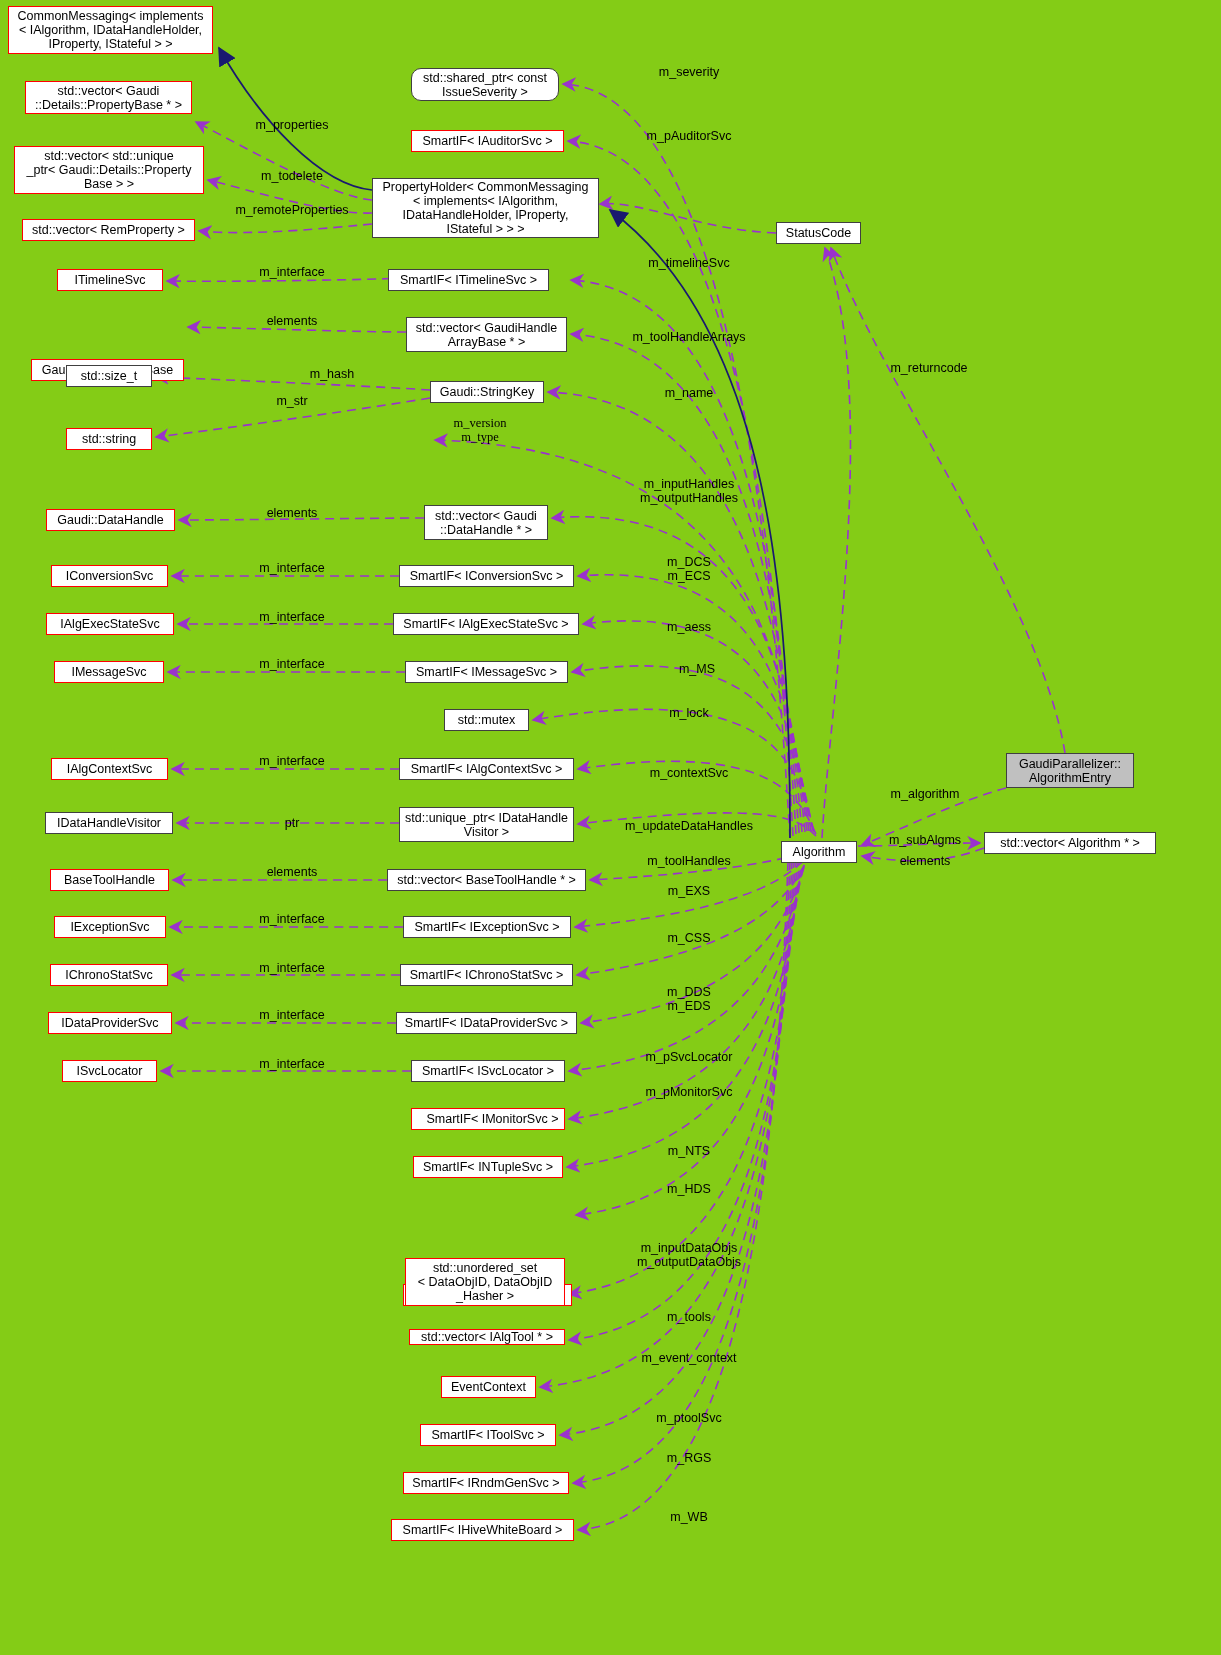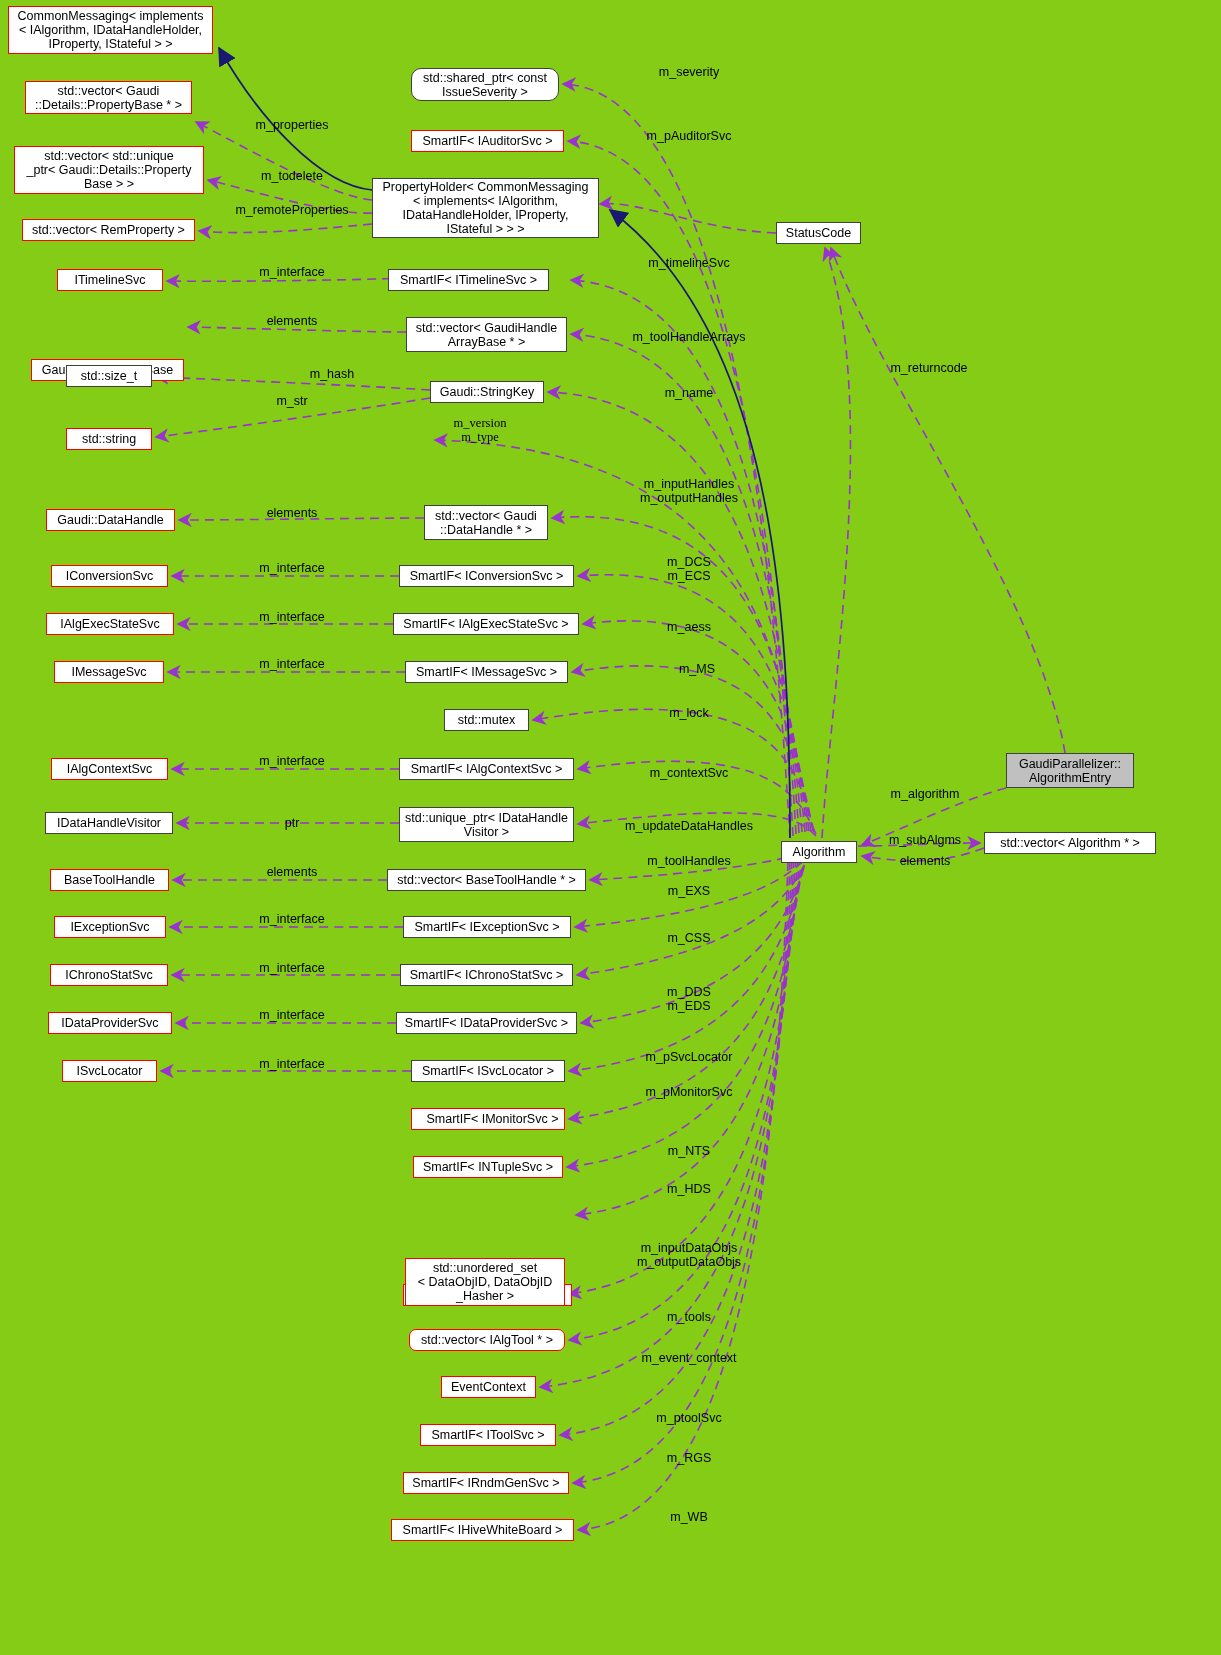--- a/index.html
+++ b/index.html
@@ -152,21 +152,21 @@
       <div class="node black" style="left: 403px; top: 916px; width: 168px; height: 22px;">SmartIF&lt; IExceptionSvc &gt;</div>
       <div class="node black" style="left: 400px; top: 964px; width: 173px; height: 22px;">SmartIF&lt; IChronoStatSvc &gt;</div>
       <div class="node black" style="left: 396px; top: 1012px; width: 181px; height: 22px;">SmartIF&lt; IDataProviderSvc &gt;</div>
       <div class="node black" style="left: 411px; top: 1060px; width: 154px; height: 22px;">SmartIF&lt; ISvcLocator &gt;</div>
       <div class="node red" style="left: 411px; top: 1108px; width: 154px; height: 22px; padding-left: 13px;">SmartIF&lt; IMonitorSvc &gt;</div>
       <div class="node red" style="left: 413px; top: 1156px; width: 150px; height: 22px;">SmartIF&lt; INTupleSvc &gt;</div>
       <div class="node red" style="left: 403px; top: 1253px; width: 169px; height: 22px; margin-top: 31px;">SmartIF&lt; IHistogramSvc &gt;</div>
       <div class="node red" style="left: 405px; top: 1258px; width: 160px; height: 48px;">std::unordered_set
 &lt; DataObjID, DataObjID
 _Hasher &gt;</div>
-      <div class="node red" style="left: 409px; top: 1329px; width: 156px; height: 22px; border-radius: 7px;">std::vector&lt; IAlgTool * &gt;</div>
+      <div class="node red" style="left: 409px; top: 1329px; width: 156px; height: 16px;">std::vector&lt; IAlgTool * &gt;</div>
       <div class="node red" style="left: 441px; top: 1376px; width: 95px; height: 22px;">EventContext</div>
       <div class="node red" style="left: 420px; top: 1424px; width: 136px; height: 22px;">SmartIF&lt; IToolSvc &gt;</div>
       <div class="node red" style="left: 403px; top: 1472px; width: 166px; height: 22px;">SmartIF&lt; IRndmGenSvc &gt;</div>
       <div class="node red" style="left: 391px; top: 1519px; width: 183px; height: 22px;">SmartIF&lt; IHiveWhiteBoard &gt;</div>
       <div class="node black" style="left: 776px; top: 222px; width: 85px; height: 22px;">StatusCode</div>
       <div class="node black" style="left: 781px; top: 841px; width: 76px; height: 22px;">Algorithm</div>
       <div class="node gray" style="left: 1006px; top: 753px; width: 128px; height: 35px;">GaudiParallelizer::
 AlgorithmEntry</div>
       <div class="node black" style="left: 984px; top: 832px; width: 172px; height: 22px;">std::vector&lt; Algorithm * &gt;</div>
     </div>

